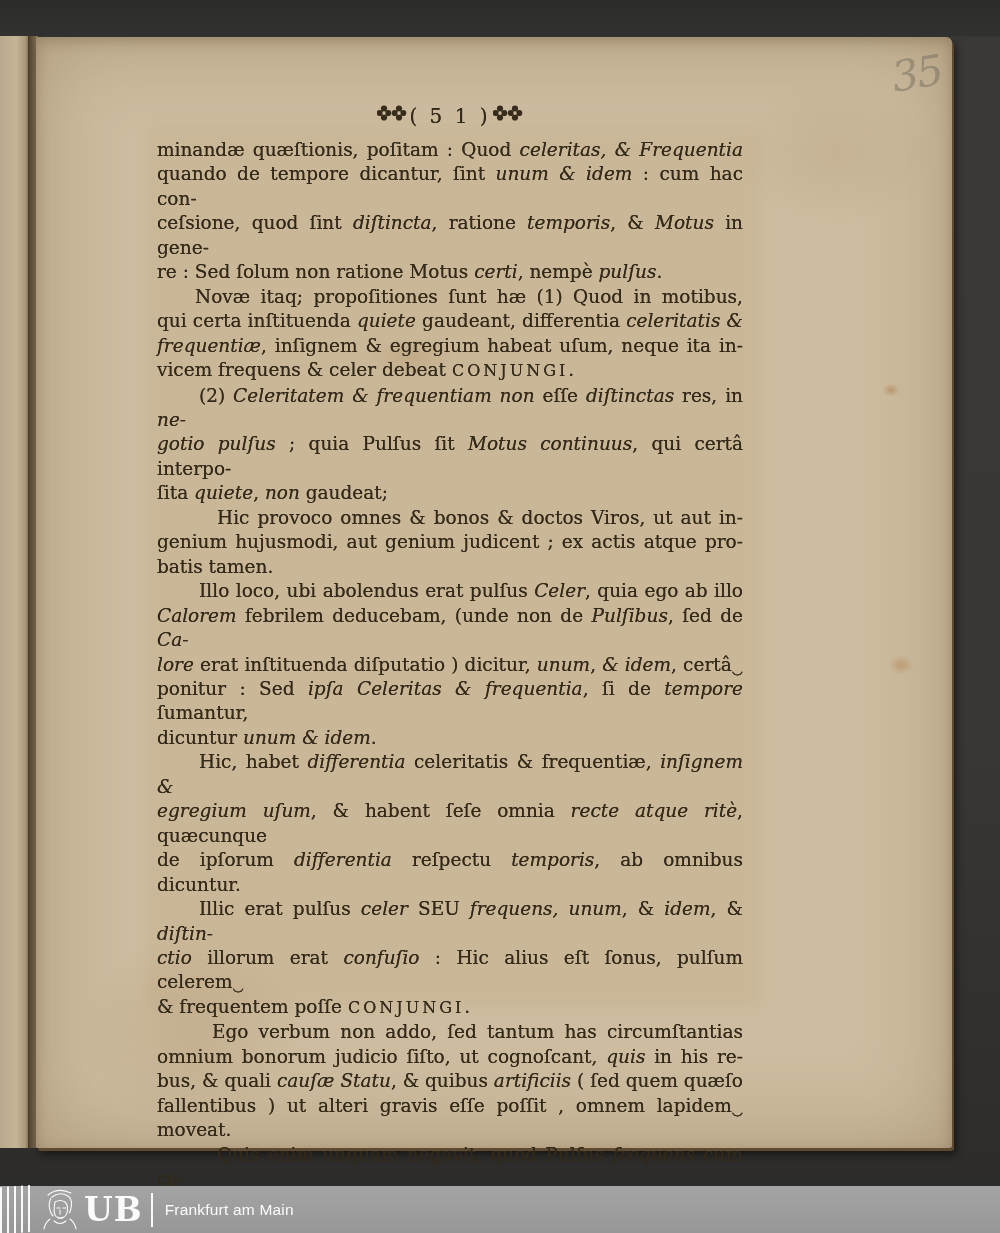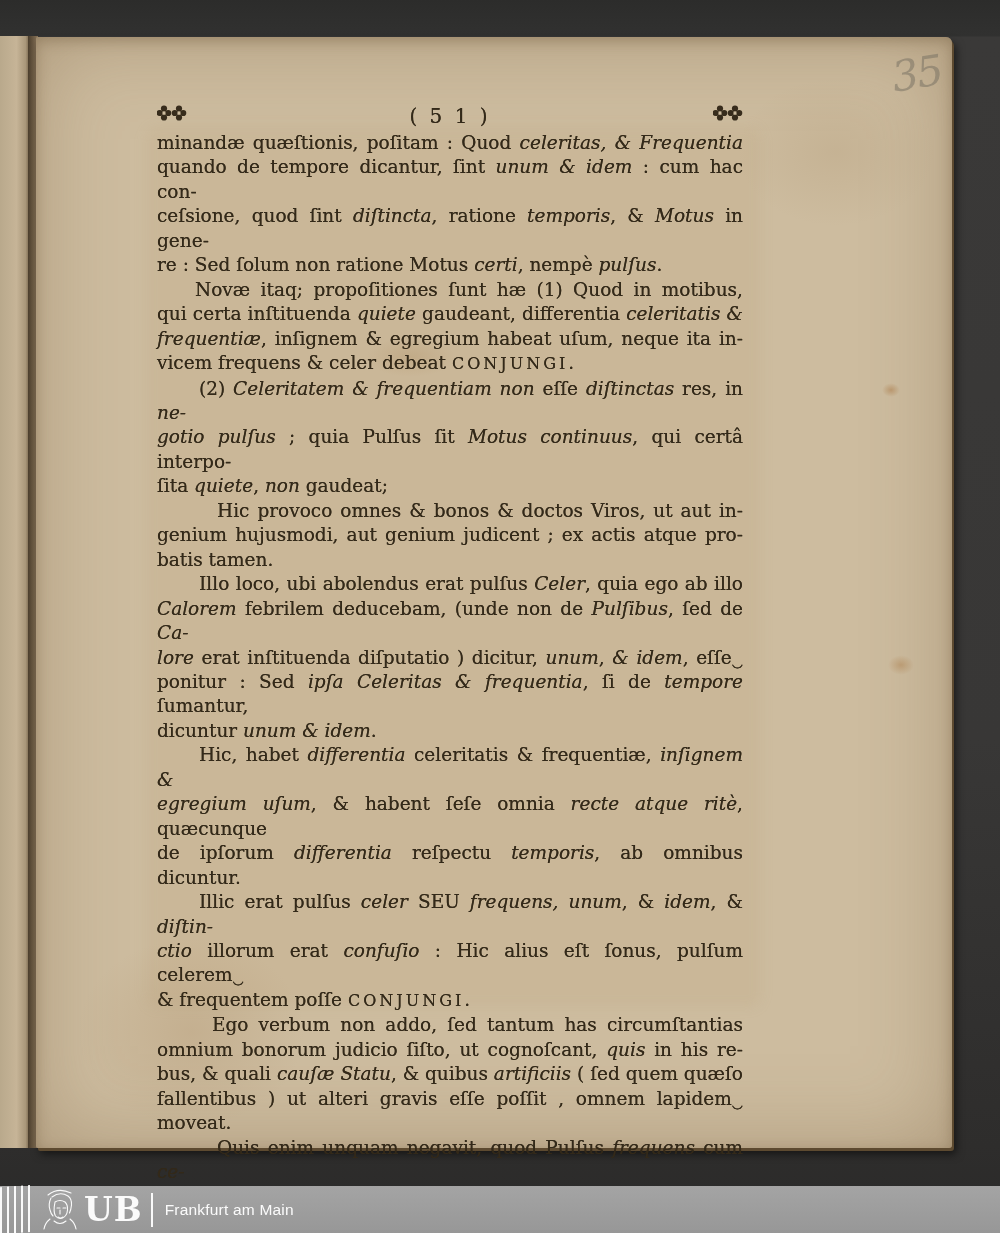--- a/index.html
+++ b/index.html
@@ -33,22 +33,22 @@
   .stain.s5{left:330px;top:300px;width:90px;height:40px;background:radial-gradient(rgba(160,120,70,.2),rgba(160,120,70,0) 70%);}
   
   .text-tone{position:absolute;left:110px;top:90px;width:615px;height:880px;
     background:rgba(186,156,112,.14);filter:blur(6px);border-radius:12px;}
   
   .text-block{
     position:absolute;left:121px;top:64px;width:586px;
     color:#332919;font-size:18.5px;line-height:24.45px;
     text-shadow:0 0 .6px rgba(51,41,25,.85);
   }
-  .page-head{display:flex;justify-content:space-between;align-items:center;gap:2px;
-    height:30px;font-size:20px;}
+  .page-head{display:flex;justify-content:center;align-items:center;gap:2px;
+    height:30px;margin-bottom:7px;font-size:20px;}
   .folio-num{letter-spacing:3px;font-size:20px;}
   .line{text-align:left;min-height:24.45px;white-space:normal;}
   .line.just{text-align:justify;text-align-last:justify;}
   .seg-r{font-style:normal;}
   .seg-i{font-style:italic;}
   .seg-sc{font-style:normal;letter-spacing:3px;font-size:16px;}
   
   .pencil{
     position:absolute;left:856px;top:12px;
     font-family:"DejaVu Serif",serif;font-style:italic;
@@ -133,21 +133,21 @@
         <div class="line just"><span class="seg-i">frequentiæ</span><span class="seg-r">, inſignem &amp; egregium habeat uſum, neque ita in-</span></div>
         <div class="line"><span class="seg-r">vicem frequens &amp; celer debeat </span><span class="seg-sc">CONJUNGI</span><span class="seg-r">.</span></div>
         <div class="line just" style="text-indent: 42px;"><span class="seg-r">(2) </span><span class="seg-i">Celeritatem &amp; frequentiam non</span><span class="seg-r"> eſſe </span><span class="seg-i">diſtinctas</span><span class="seg-r"> res, in </span><span class="seg-i">ne-</span></div>
         <div class="line just"><span class="seg-i">gotio pulſus</span><span class="seg-r"> ;  quia Pulſus ſit </span><span class="seg-i">Motus continuus</span><span class="seg-r">, qui certâ interpo-</span></div>
         <div class="line"><span class="seg-r">ſita </span><span class="seg-i">quiete</span><span class="seg-r">, </span><span class="seg-i">non</span><span class="seg-r"> gaudeat;</span></div>
         <div class="line just" style="text-indent: 60px;"><span class="seg-r">Hic provoco omnes &amp; bonos &amp; doctos Viros, ut aut in-</span></div>
         <div class="line just"><span class="seg-r">genium hujusmodi, aut genium judicent ;  ex actis atque pro-</span></div>
         <div class="line"><span class="seg-r">batis tamen.</span></div>
         <div class="line just" style="text-indent: 42px;"><span class="seg-r">Illo loco, ubi abolendus erat pulſus </span><span class="seg-i">Celer</span><span class="seg-r">, quia ego ab illo</span></div>
         <div class="line just"><span class="seg-i">Calorem</span><span class="seg-r"> febrilem deducebam, (unde non de </span><span class="seg-i">Pulſibus</span><span class="seg-r">, ſed de </span><span class="seg-i">Ca-</span></div>
-        <div class="line just"><span class="seg-i">lore</span><span class="seg-r"> erat inſtituenda diſputatio ) dicitur, </span><span class="seg-i">unum</span><span class="seg-r">, </span><span class="seg-i">&amp; idem</span><span class="seg-r">, eſſe‿</span></div>
+        <div class="line just"><span class="seg-i">lore</span><span class="seg-r"> erat inſtituenda diſputatio ) dicitur, </span><span class="seg-i">unum</span><span class="seg-r">, </span><span class="seg-i">&amp; idem</span><span class="seg-r">, certâ‿</span></div>
         <div class="line just"><span class="seg-r">ponitur :  Sed </span><span class="seg-i">ipſa Celeritas &amp; frequentia</span><span class="seg-r">, ſi de </span><span class="seg-i">tempore</span><span class="seg-r"> ſumantur,</span></div>
         <div class="line"><span class="seg-r">dicuntur </span><span class="seg-i">unum &amp; idem</span><span class="seg-r">.</span></div>
         <div class="line just" style="text-indent: 42px;"><span class="seg-r">Hic, habet </span><span class="seg-i">differentia</span><span class="seg-r">  celeritatis &amp; frequentiæ, </span><span class="seg-i">inſignem &amp;</span></div>
         <div class="line just"><span class="seg-i">egregium uſum</span><span class="seg-r">, &amp; habent ſeſe omnia </span><span class="seg-i">recte atque ritè</span><span class="seg-r">, quæcunque</span></div>
         <div class="line just"><span class="seg-r">de ipſorum </span><span class="seg-i">differentia</span><span class="seg-r"> reſpectu </span><span class="seg-i">temporis</span><span class="seg-r">, ab omnibus dicuntur.</span></div>
         <div class="line just" style="text-indent: 42px;"><span class="seg-r">Illic erat pulſus </span><span class="seg-i">celer</span><span class="seg-r"> SEU </span><span class="seg-i">frequens, unum</span><span class="seg-r">, &amp; </span><span class="seg-i">idem</span><span class="seg-r">, &amp; </span><span class="seg-i">diſtin-</span></div>
         <div class="line just"><span class="seg-i">ctio</span><span class="seg-r"> illorum erat </span><span class="seg-i">confuſio</span><span class="seg-r"> : Hic alius eſt ſonus, pulſum celerem‿</span></div>
         <div class="line"><span class="seg-r">&amp; frequentem poſſe </span><span class="seg-sc">CONJUNGI</span><span class="seg-r">.</span></div>
         <div class="line just" style="text-indent: 55px;"><span class="seg-r">Ego verbum non addo,  ſed tantum has circumſtantias</span></div>
         <div class="line just"><span class="seg-r">omnium bonorum judicio ſiſto, ut cognoſcant, </span><span class="seg-i">quis</span><span class="seg-r"> in his re-</span></div>

